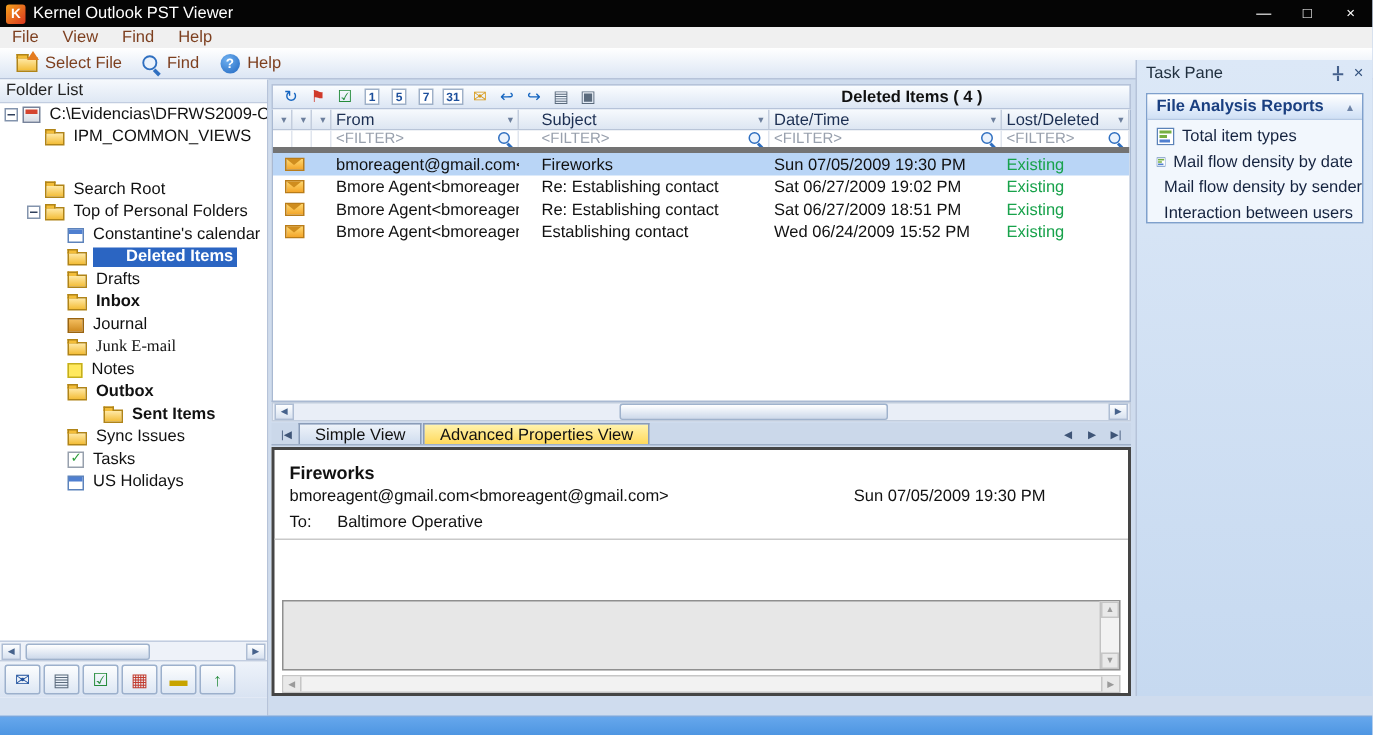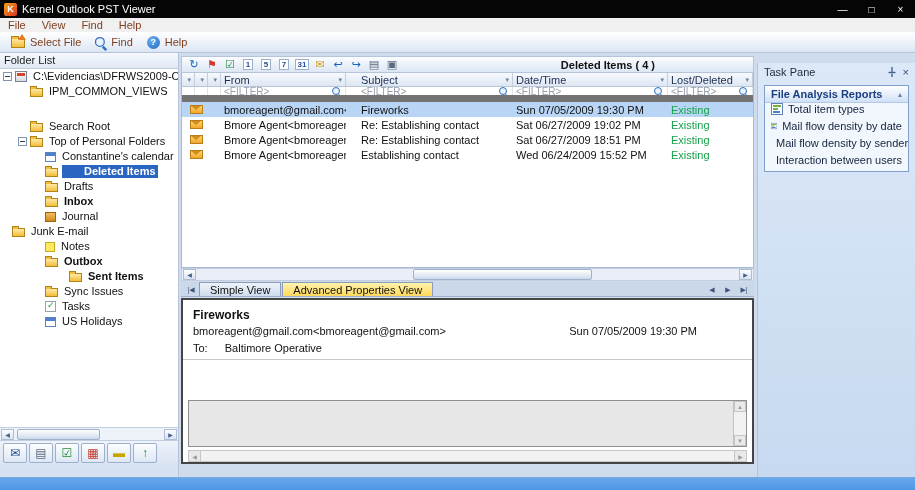--- a/index.html
+++ b/index.html
@@ -84,21 +84,21 @@
   #msg-toolbar{position:absolute;top:0;left:0;right:0;height:17px;background:linear-gradient(#fbfdff,#dce6f4);
                border:1px solid #b6c3d9;display:flex;align-items:center;padding:0 3px;}
   .tbicon{width:18px;height:14px;display:flex;align-items:center;justify-content:center;font-size:11px;}
   .tbicon.boxed .glyph{border:1px solid #9eb0c8;background:#fff;font-size:8px;line-height:9px;padding:0 2px;font-weight:bold;}
   #msg-title{margin-left:auto;margin-right:95px;font-weight:bold;color:#111;}
 
   #grid{position:absolute;top:17px;left:0;right:0;height:195px;background:#fff;border:1px solid #a9b9d2;border-top:none;overflow:hidden;}
   .g-header{display:flex;height:14px;background:linear-gradient(#f7fafd,#dde6f2);border-bottom:1px solid #b9c5d8;}
   .gh-cell{display:flex;align-items:center;padding:0 3px;border-right:1px solid #c3cddd;color:#1c2f52;overflow:hidden;}
   .gh-cell::after{content:"▾";margin-left:auto;padding-left:2px;font-size:7px;color:#6c7f9d;}
-  .g-filter{display:flex;height:15px;border-bottom:7px solid #737373;background:#fff;}
+  .g-filter{display:flex;height:15px;border-bottom:4px solid #737373;background:#fff;}
   .gf-cell{display:flex;align-items:center;padding:0 3px;border-right:1px solid #e0e5ee;overflow:hidden;}
   .gf-cell .ft{color:#98a0ad;font-size:10px;}
   .gf-cell .mag{margin-left:auto;}
   .w-ico{width:13px;flex:none;}
   .w-icons{width:39px;flex:none;display:flex;align-items:center;}
   .w-from{width:125px;flex:none;}
   .w-subj{width:155px;flex:none;margin-left:12px;}
   .w-date{width:155px;flex:none;}
   .w-lost{flex:1;}
   .g-row{display:flex;height:15px;align-items:center;}
@@ -134,32 +134,32 @@
   .vs-btn{position:absolute;left:0;right:0;height:11px;display:flex;align-items:center;justify-content:center;font-size:6px;color:#9a9a9a;background:#e9e9e9;border:1px solid #c6c6c6;}
   .vs-btn.up{top:0;} .vs-btn.up::before{content:"▲";}
   .vs-btn.down{bottom:0;} .vs-btn.down::before{content:"▼";}
   .pv-hscroll{position:absolute;top:150px;left:5px;right:5px;height:12px;background:#f2f2f2;border:1px solid #c6c6c6;display:flex;align-items:center;}
   .pv-hscroll .hs-btn{width:12px;height:10px;background:#e9e9e9;border-right:1px solid #c6c6c6;display:flex;align-items:center;justify-content:center;font-size:6px;color:#9a9a9a;}
   .pv-hscroll .hs-btn.right{margin-left:auto;border-right:none;border-left:1px solid #c6c6c6;}
   .pv-hscroll .hs-btn.left::before{content:"◀";}
   .pv-hscroll .hs-btn.right::before{content:"▶";}
 
   
-  #task-pane{position:absolute;left:757px;top:63px;width:158px;height:424px;border-left:1px solid #b6c3d9;
+  #task-pane{position:absolute;left:757px;top:40px;width:158px;height:424px;border-left:1px solid #b6c3d9;
              background:linear-gradient(#dce8f7,#c6d9f0);}
   #tp-header{height:18px;display:flex;align-items:center;padding:0 6px;color:#21303f;}
   .tp-icons{margin-left:auto;display:flex;gap:6px;align-items:center;}
   .tp-close{color:#31507c;font-size:11px;line-height:11px;}
   .tp-close::before{content:"×";}
   #tp-group{position:absolute;left:6px;right:6px;top:22px;border:1px solid #7fa0cc;background:#f2f7fd;}
   #tp-group-header{height:17px;display:flex;align-items:center;padding:0 6px;font-weight:bold;color:#1a3f80;
                    background:linear-gradient(#ffffff,#cfe0f6);border-bottom:1px solid #b5c9e4;}
   .chev{margin-left:auto;color:#6d83a6;font-size:8px;}
   .chev::before{content:"▴";}
-  .tp-item{height:17px;display:flex;align-items:flex-start;gap:5px;padding:0 6px;color:#15233f;white-space:nowrap;overflow:hidden;}
+  .tp-item{height:17px;display:flex;align-items:flex-end;gap:5px;padding:0 6px;color:#15233f;white-space:nowrap;overflow:hidden;}
 
   
   #statusbar{position:absolute;left:0;right:0;bottom:0;height:13px;border-top:1px solid #7aa7dd;
              background:linear-gradient(#66a7ec,var(--statusbar-blue,#4e96e2));}
 </style>
 </head>
 <body>
 
 <div id="window">
 
@@ -236,21 +236,21 @@
         <div class="tree-item" style="padding-left: 33px;">
     <span class="expander hidden"></span>
     <span class="tree-ico ico-folder"></span>
     <span class="tree-label bold">Inbox</span>
   </div>
         <div class="tree-item" style="padding-left: 33px; text-align: center;">
     <span class="expander hidden"></span>
     <span class="tree-ico ico-journal"></span>
     <span class="tree-label">Journal</span>
   </div>
-        <div class="tree-item" style="">
+        <div class="tree-item" style="padding-left: 33px; font-family: Liberation Serif, serif;">
     <span class="expander hidden"></span>
     <span class="tree-ico ico-folder"></span>
     <span class="tree-label">Junk E-mail</span>
   </div>
         <div class="tree-item" style="padding-left: 33px;">
     <span class="expander hidden"></span>
     <span class="tree-ico ico-notes"></span>
     <span class="tree-label">Notes</span>
   </div>
         <div class="tree-item" style="padding-left: 33px;">

